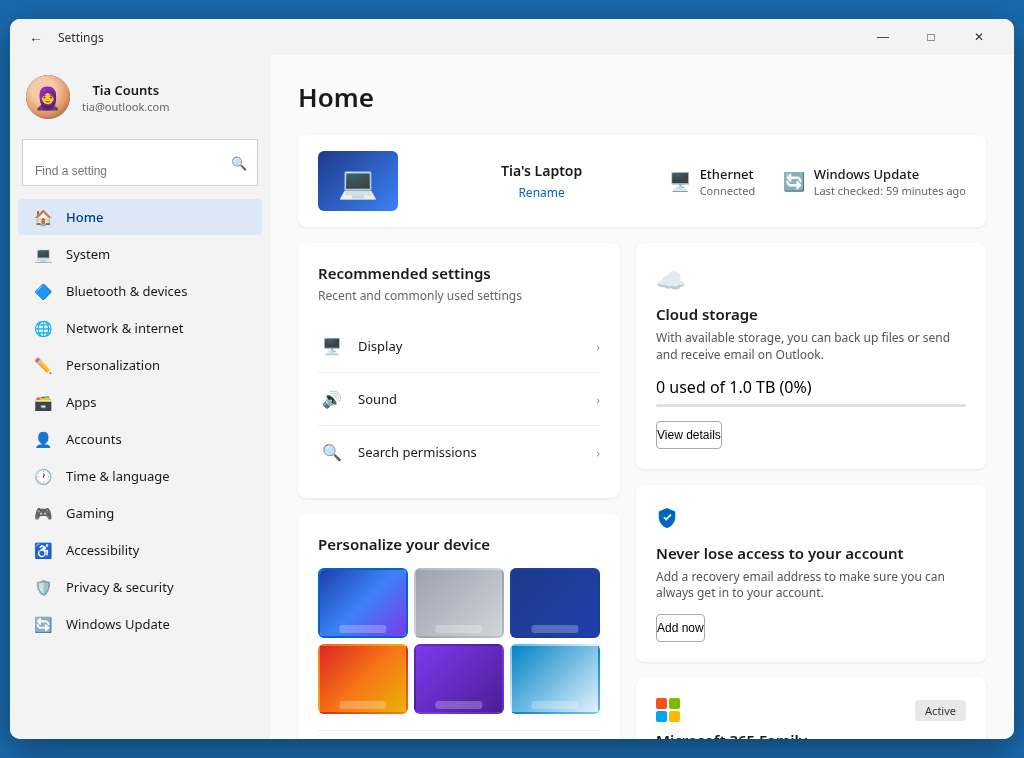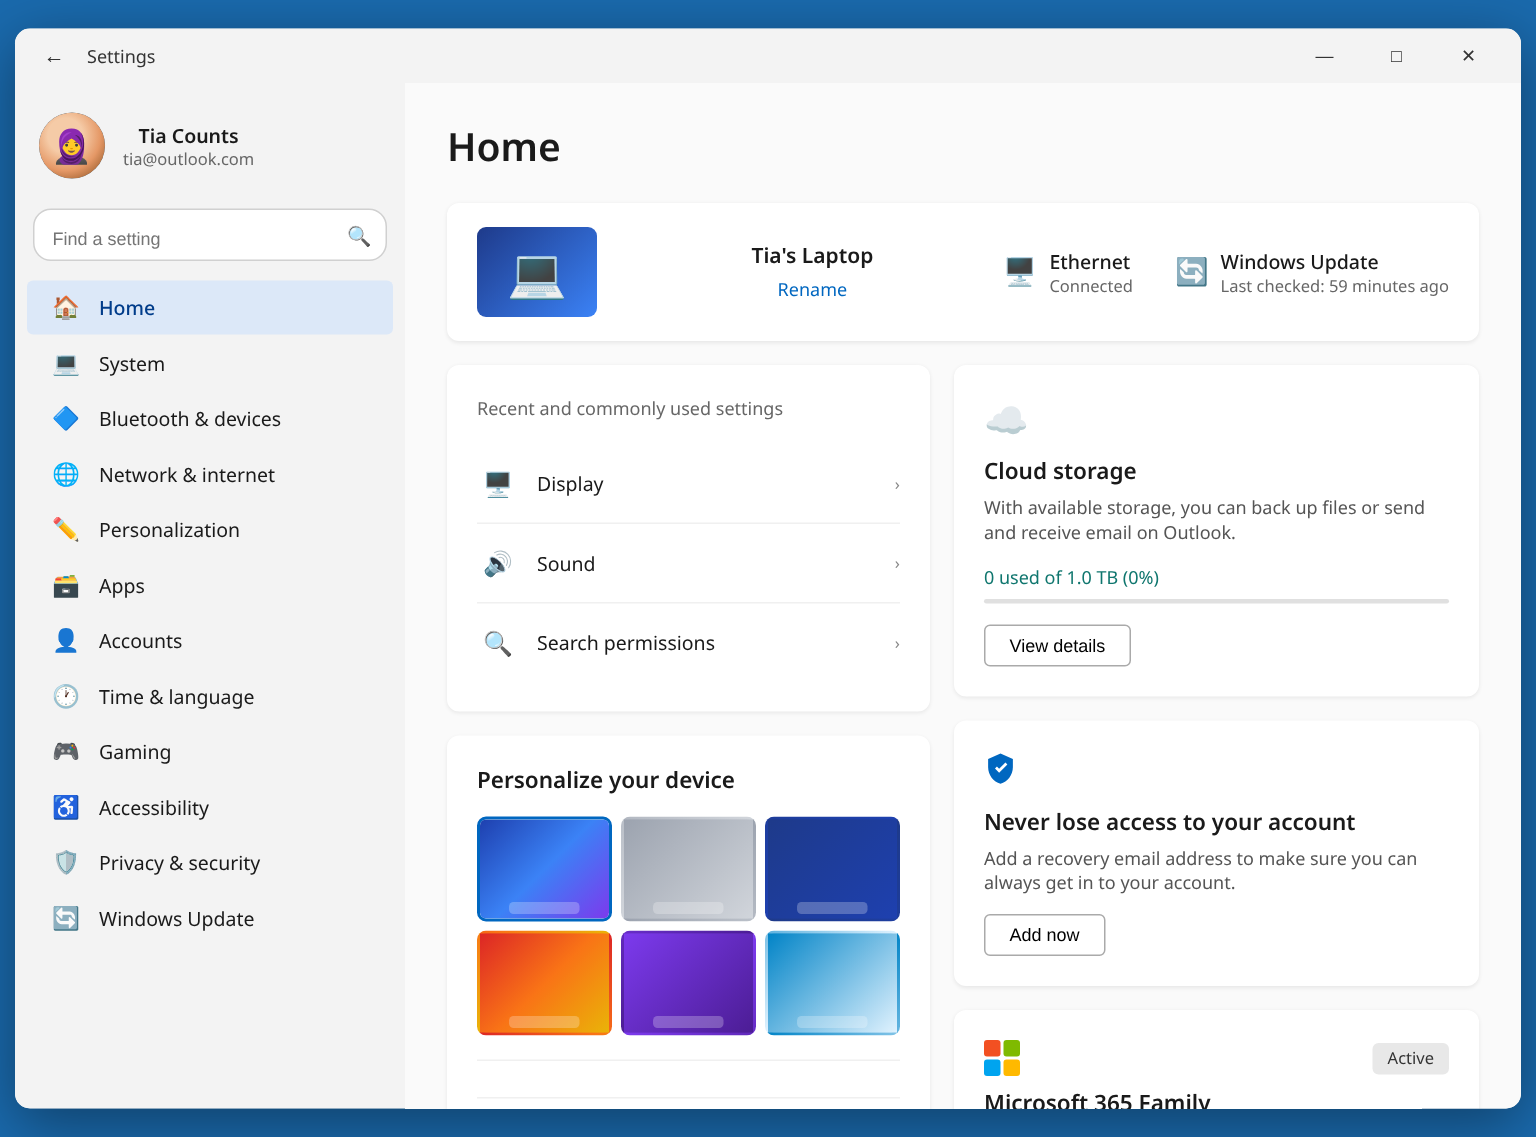--- a/index.html
+++ b/index.html
@@ -107,23 +107,23 @@
       font-size: 11px;
       color: #666;
     }
 
     .search-box {
       margin: 0 12px 12px;
       position: relative;
     }
     .search-input {
       width: 100%;
-      padding: 12px 36px 7px 12px;
+      padding: 24px 36px 7px 12px;
       border: 1px solid #d0d0d0;
-      border-radius: 12px;
+      border-radius: 0;
       background: white;
       font-size: 12px;
       outline: none;
     }
     .search-icon-wrap {
       position: absolute;
       right: 10px; top: 50%;
       transform: translateY(-50%);
       color: #666;
       font-size: 13px;
@@ -301,38 +301,38 @@
       margin-bottom: 0;
     }
 
     
     .right-cards { display: flex; flex-direction: column; gap: 16px; }
 
     .cloud-card { }
     .cloud-icon { font-size: 24px; color: #0067c0; margin-bottom: 8px; }
     .cloud-title { font-size: 15px; font-weight: 600; margin-bottom: 6px; color: #1a1a1a; }
     .cloud-desc { font-size: 12px; color: #555; margin-bottom: 12px; line-height: 1.4; }
-    .storage-used { font-size: 12px; color: #0f766e; margin-bottom: 6px; }
+    .storage-used { font-size: 16px; color: #000000; margin-bottom: 6px; }
     .storage-bar {
       height: 3px;
       background: #e0e0e0;
       border-radius: 2px;
       margin-bottom: 14px;
     }
     .storage-fill {
       height: 100%;
       width: 0%;
       background: #0067c0;
       border-radius: 2px;
     }
     .btn-outline {
       border: 1px solid #aaa;
       background: white;
       border-radius: 4px;
-      padding: 6px 16px;
+      padding: 6px 0;
       font-size: 12px;
       cursor: pointer;
     }
 
     .account-card { }
     .account-shield { font-size: 22px; color: #0067c0; margin-bottom: 8px; }
     .account-title { font-size: 15px; font-weight: 600; margin-bottom: 6px; color: #1a1a1a; }
     .account-desc { font-size: 12px; color: #555; margin-bottom: 12px; line-height: 1.4; }
 
     .m365-card { }
@@ -484,20 +484,21 @@
             </div>
           </div>
         </div>
       </div>
 
       <div class="two-col">
 
         <div>
 
           <div class="card" style="margin-bottom:16px;">
+            <div class="card-title">Recommended settings</div>
             <div class="card-subtitle">Recent and commonly used settings</div>
             <div id="settings-list">
                 <div class="setting-row">
     <span class="setting-icon">🖥️</span>
     <span class="setting-label">Display</span>
     <span class="setting-chevron">›</span>
   </div>
                 <div class="setting-row">
     <span class="setting-icon">🔊</span>
     <span class="setting-label">Sound</span>

